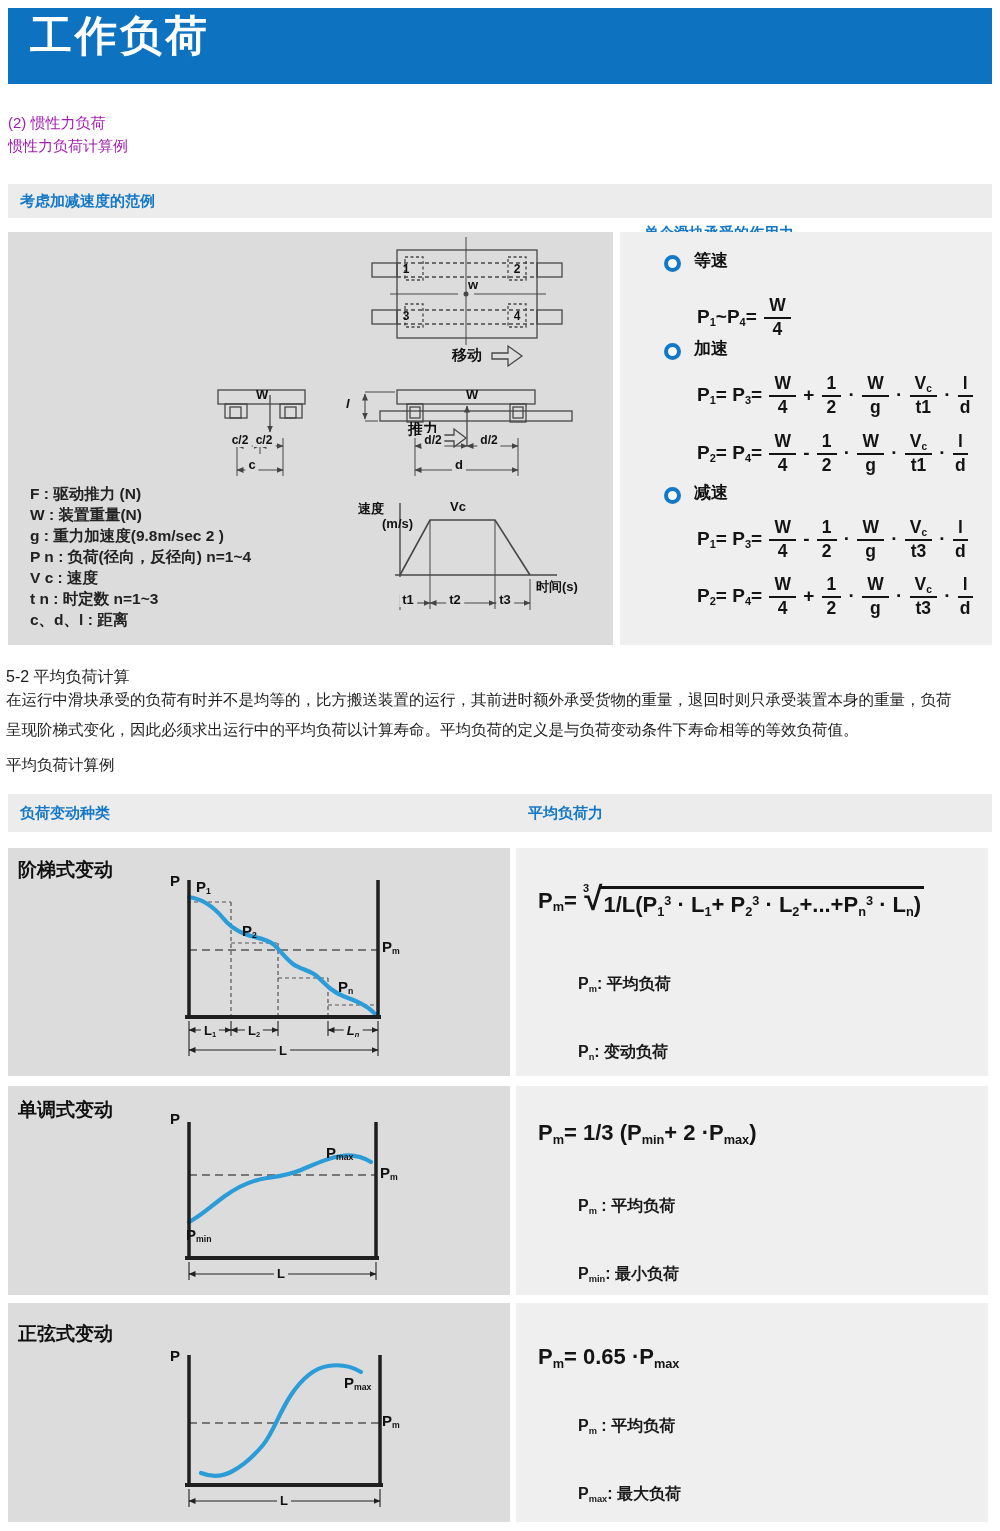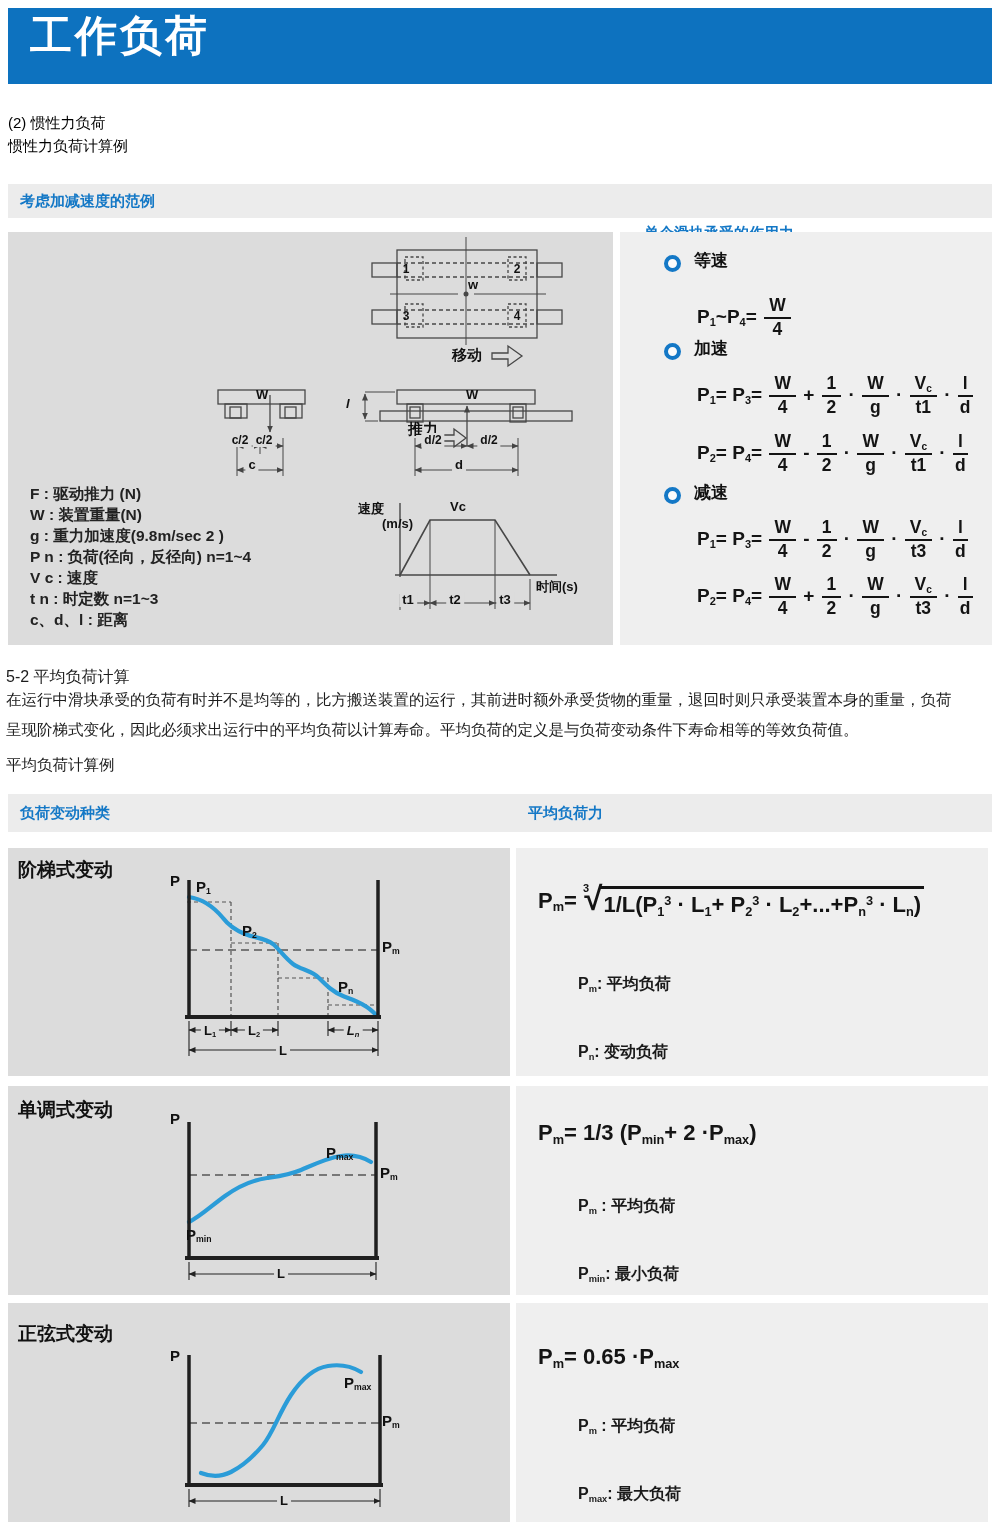--- a/index.html
+++ b/index.html
@@ -10,21 +10,21 @@
     --panel-light:#efefef;
     --strip-gray:#ececec;
   }
   html,body{margin:0;padding:0;background:#fff;}
   body{font-family:"Liberation Sans",sans-serif;color:#222;}
   .page{position:relative;width:1000px;height:1531px;background:#fff;overflow:hidden;}
   .abs{position:absolute;}
   
   .titlebar{left:8px;top:8px;width:984px;height:76px;background:var(--header-blue);display:flex;align-items:flex-start;}
   .titlebar h1{margin:0 0 0 22px;font-size:42px;font-weight:bold;color:#fff;letter-spacing:3px;}
-  .intro{font-size:15px;color:#000000;}
+  .intro{font-size:15px;color:#a21caf;}
   
   .strip{background:var(--strip-gray);}
   .strip .hd{position:absolute;top:50%;transform:translateY(-50%);font-size:15px;font-weight:bold;color:var(--heading-blue);white-space:nowrap;}
   .cell-dark{background:var(--panel-dark);}
   .cell-light{background:var(--panel-light);}
   
   .para{font-size:15.5px;color:#1c1c1c;white-space:nowrap;}
   .sect-title{font-size:16px;color:#1c1c1c;}
   .row-title{font-size:19px;font-weight:bold;color:#111;}
   .legend1{font-size:15.5px;font-weight:bold;color:#222;line-height:21px;white-space:nowrap;}

